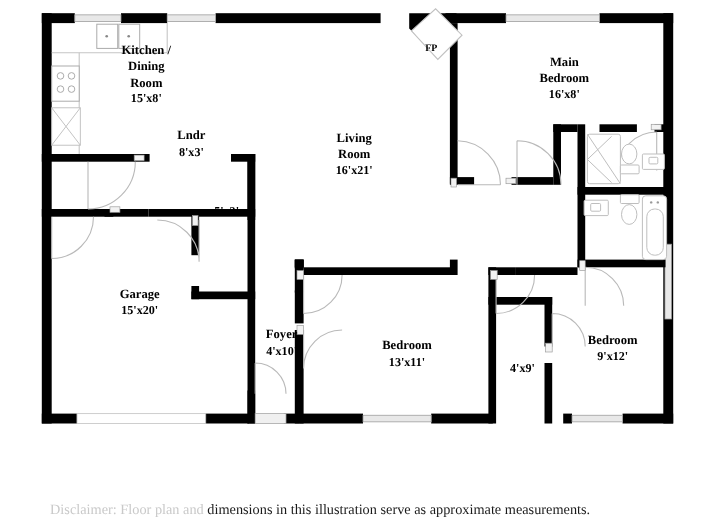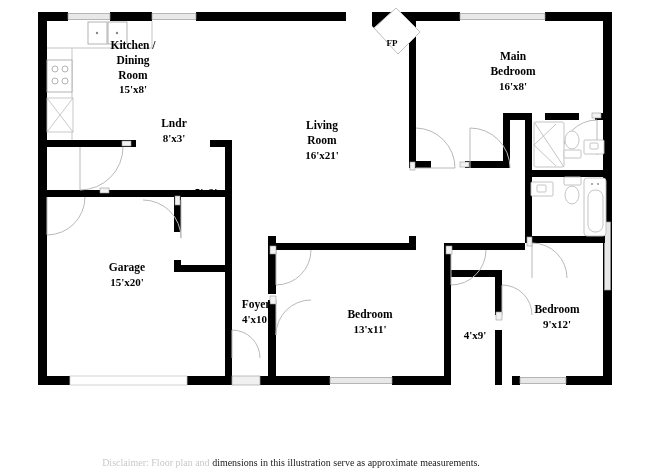--- a/index.html
+++ b/index.html
@@ -6,21 +6,21 @@
   body{width:650px;height:473px;overflow:hidden;
        font-family:"Liberation Serif",serif;color:#000;}
   #plan{position:relative;width:582px;height:473px;background:#fff;text-decoration:underline;}
   svg{display:block;}
   .lbl{font-family:"Liberation Serif",serif;font-weight:bold;fill:#000;
        text-anchor:middle;dominant-baseline:middle;}
   .lbl-name{font-size:11.5px;}
   .lbl-dim{font-size:11px;}
   .lbl-fp{font-size:9px;font-weight:bold;}
   .disc{position:absolute;left:0;right:0;bottom:4px;text-align:center;
-        font-family:"Liberation Serif",serif;font-size:10px;line-height:13px;
+        font-family:"Liberation Serif",serif;font-size:13px;line-height:13px;
         color:#1a1a1a;}
   .disc .fade{color:#c9c9c9;}
   .disc .fade2{color:#8a8a8a;}
 </style>
 </head>
 <body>
 
 <div id="plan">
 
 <svg width="650" height="473" viewBox="0 0 650 473">

